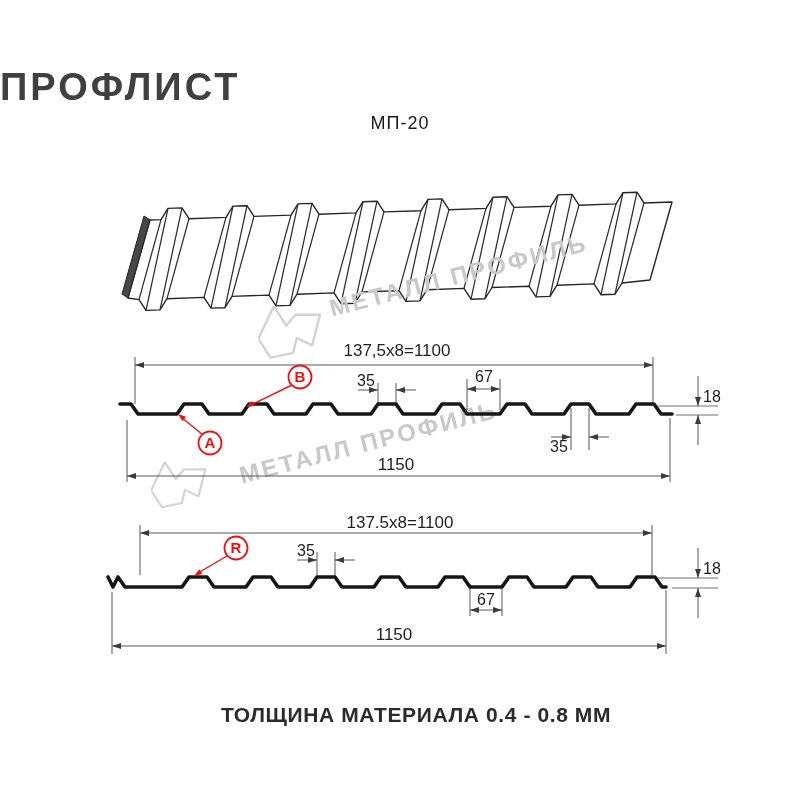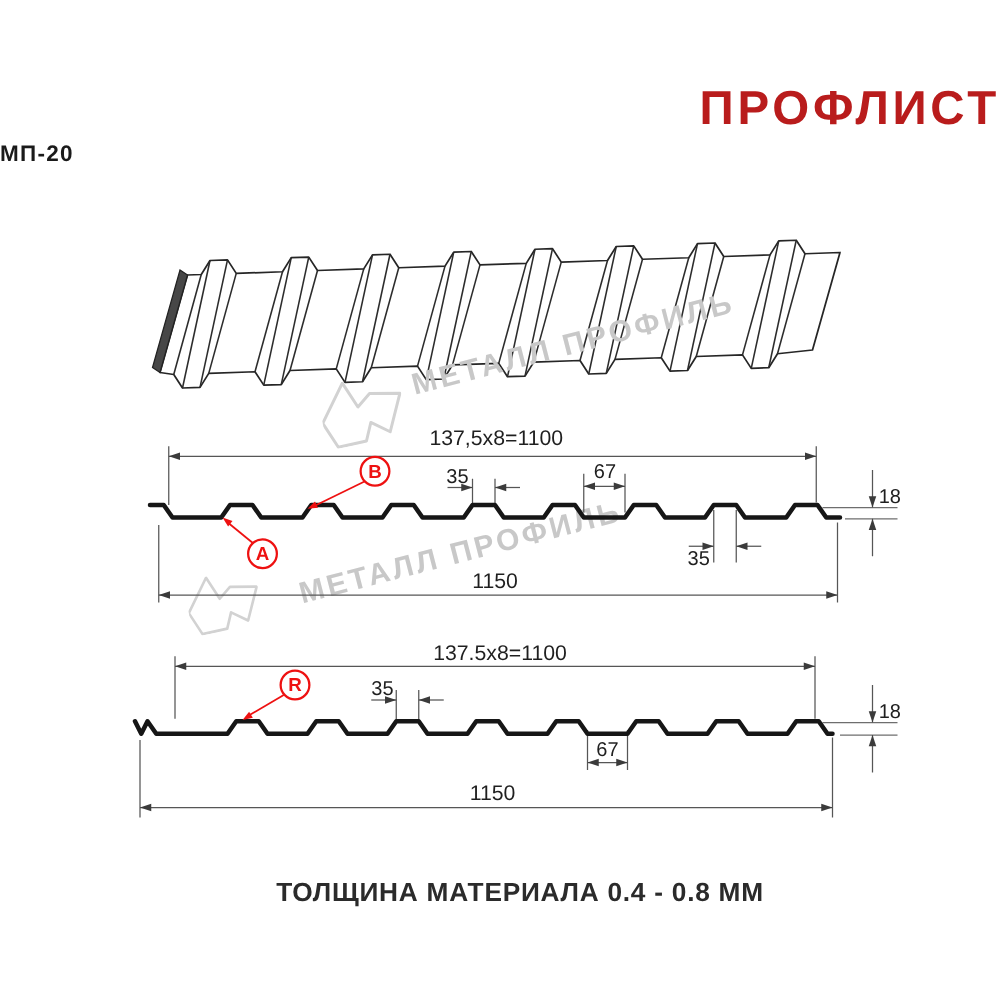--- a/index.html
+++ b/index.html
@@ -1,22 +1,22 @@
 <!DOCTYPE html>
 <html style="--red: #ee1111; --ink: #1c1c1c; --wm: #c8c8c8;"><head>
 <meta charset="utf-8">
 <style>
   :root{ --red:#ee1111; --ink:#1c1c1c; --wm:#c8c8c8; }
   html,body{margin:0;padding:0;background:#fff;}
   .stage{position:relative;width:800px;height:800px;background:#fff;overflow:hidden;
          font-family:"Liberation Sans",sans-serif;color:var(--ink);}
-  .title{position:absolute;top:66px;left:0;right:0;margin:0;text-align:right;
-         font-size:38px;font-weight:bold;letter-spacing:3px;color:#b91c1c;}
-  .subtitle{position:absolute;top:113px;left:0;right:0;
-         font-size:18px;font-weight:bold;letter-spacing:1px;color:#1a1a1a;}
+  .title{position:absolute;top:66px;left:0;right:0;margin:0;text-align:left;
+         font-size:38px;font-weight:bold;letter-spacing:3px;color:#404040;}
+  .subtitle{position:absolute;top:113px;left:0;right:0;text-align:center;
+         font-size:18px;font-weight:normal;letter-spacing:1px;color:#1a1a1a;}
   .footer{position:absolute;top:703px;left:0;right:0;text-align:center;
          font-size:21px;font-weight:bold;letter-spacing:0.6px;color:#2b2b2b;margin-left:32px;}
   .layer{position:absolute;left:0;top:0;width:800px;height:800px;}
   .wm-text{position:absolute;font-weight:bold;font-size:24px;letter-spacing:2.5px;
          color:var(--wm);transform:rotate(-14.5deg);transform-origin:0 50%;
          white-space:nowrap;line-height:26px;}
   #wm1{left:330px;top:296px;} #wm2{left:240px;top:463px;}
   .wm-logo{position:absolute;}
   #logo1{left:257px;top:303px;transform:rotate(-10deg);}
   #logo2{left:150px;top:459px;transform:rotate(-10deg);}

